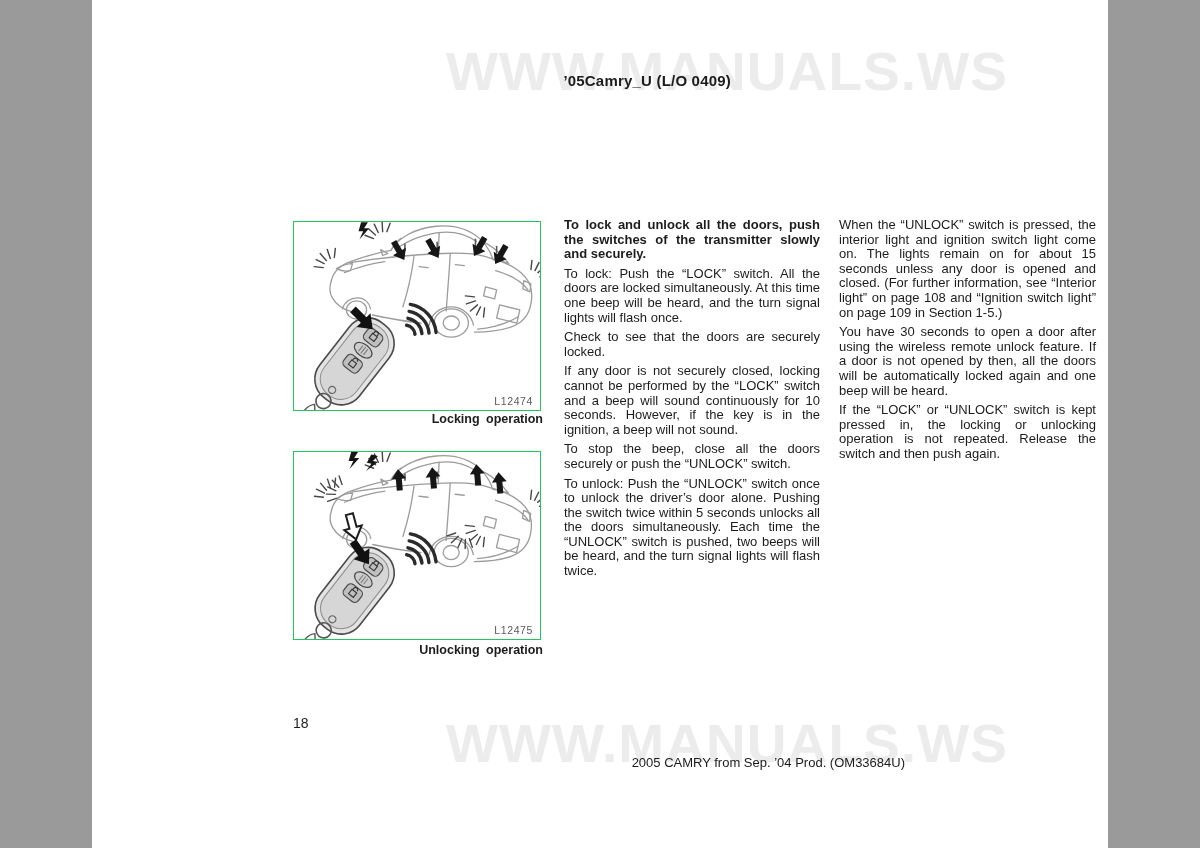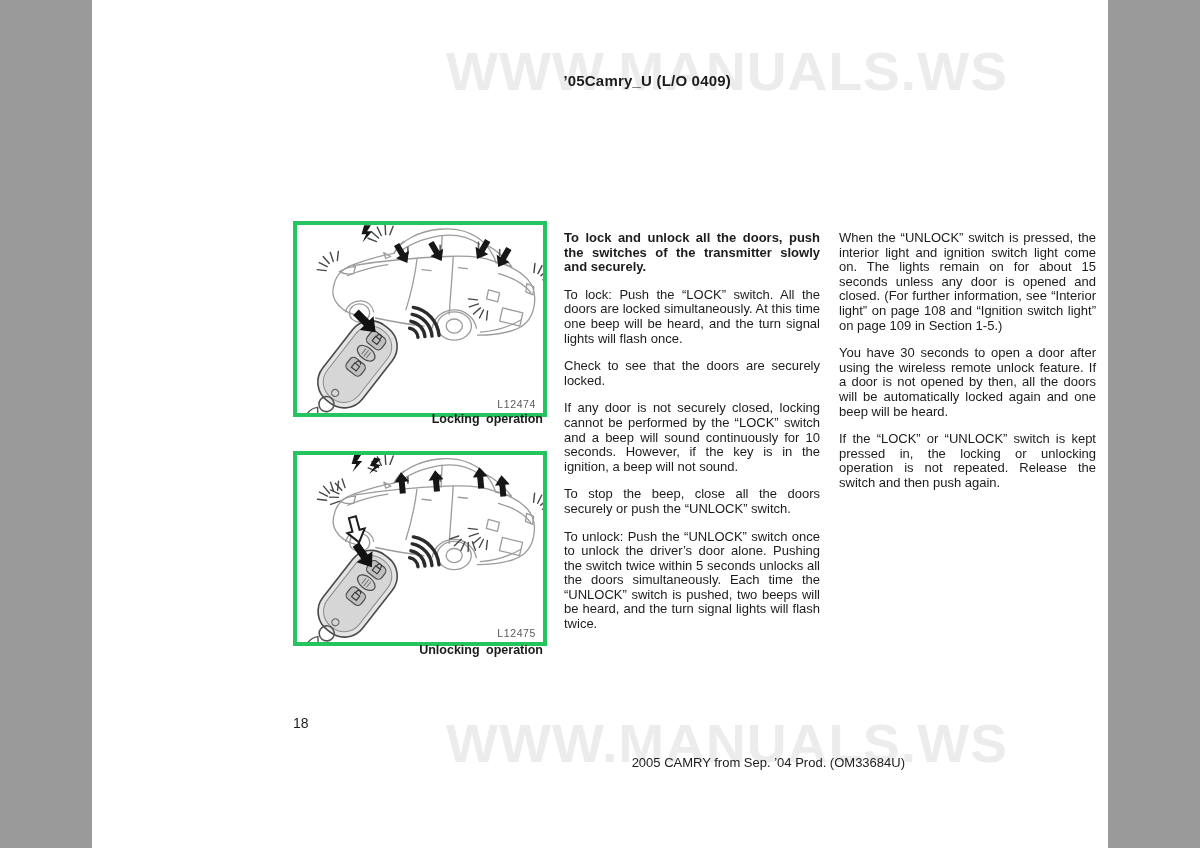--- a/index.html
+++ b/index.html
@@ -18,41 +18,41 @@
   .header-code{
     position:absolute;top:72px;right:377px;font-weight:bold;font-size:15px;
     letter-spacing:0.2px;z-index:2;white-space:nowrap;
   }
   .section-title{
     position:absolute;left:201px;top:176px;width:260px;margin:0;
     font-size:15.5px;font-weight:bold;line-height:17px;letter-spacing:0.2px;
     word-spacing:2px;z-index:2;
   }
   .figbox{
-    position:absolute;left:201px;width:246px;border:4px solid #22c55e;
+    position:absolute;left:201px;width:246px;border:1px solid #22c55e;
     background:#fff;z-index:2;
   }
   .figbox.fig1{top:221px;height:188px;}
   .figbox.fig2{top:451px;height:187px;}
   .fig-svg{position:absolute;left:0;top:0;width:100%;height:100%;}
   .fig-label{
     position:absolute;right:7px;bottom:3px;font-size:10.5px;color:#5a5a5a;
     letter-spacing:0.6px;
   }
   .fig-caption{
     position:absolute;left:201px;width:250px;font-size:12.5px;font-weight:bold;
     word-spacing:3px;z-index:2;text-align:right;
   }
   .cap1{top:412px;}
   .cap2{top:643px;}
   .col{
     position:absolute;top:218px;font-size:13px;line-height:14.6px;
     text-align:justify;z-index:2;
   }
-  .col p{margin:13px 0 5px 0;}
+  .col p{margin:0 0 5px 0;}
   .col-middle{left:472px;width:256px;}
   .col-right{left:747px;width:257px;}
   .lead{font-weight:bold;}
   .page-number{
     position:absolute;left:201px;top:679px;font-size:14px;z-index:2;margin-top:36px;
   }
   .footer-line{
     position:absolute;right:203px;top:755px;font-size:13px;z-index:2;
     white-space:nowrap;
   }

